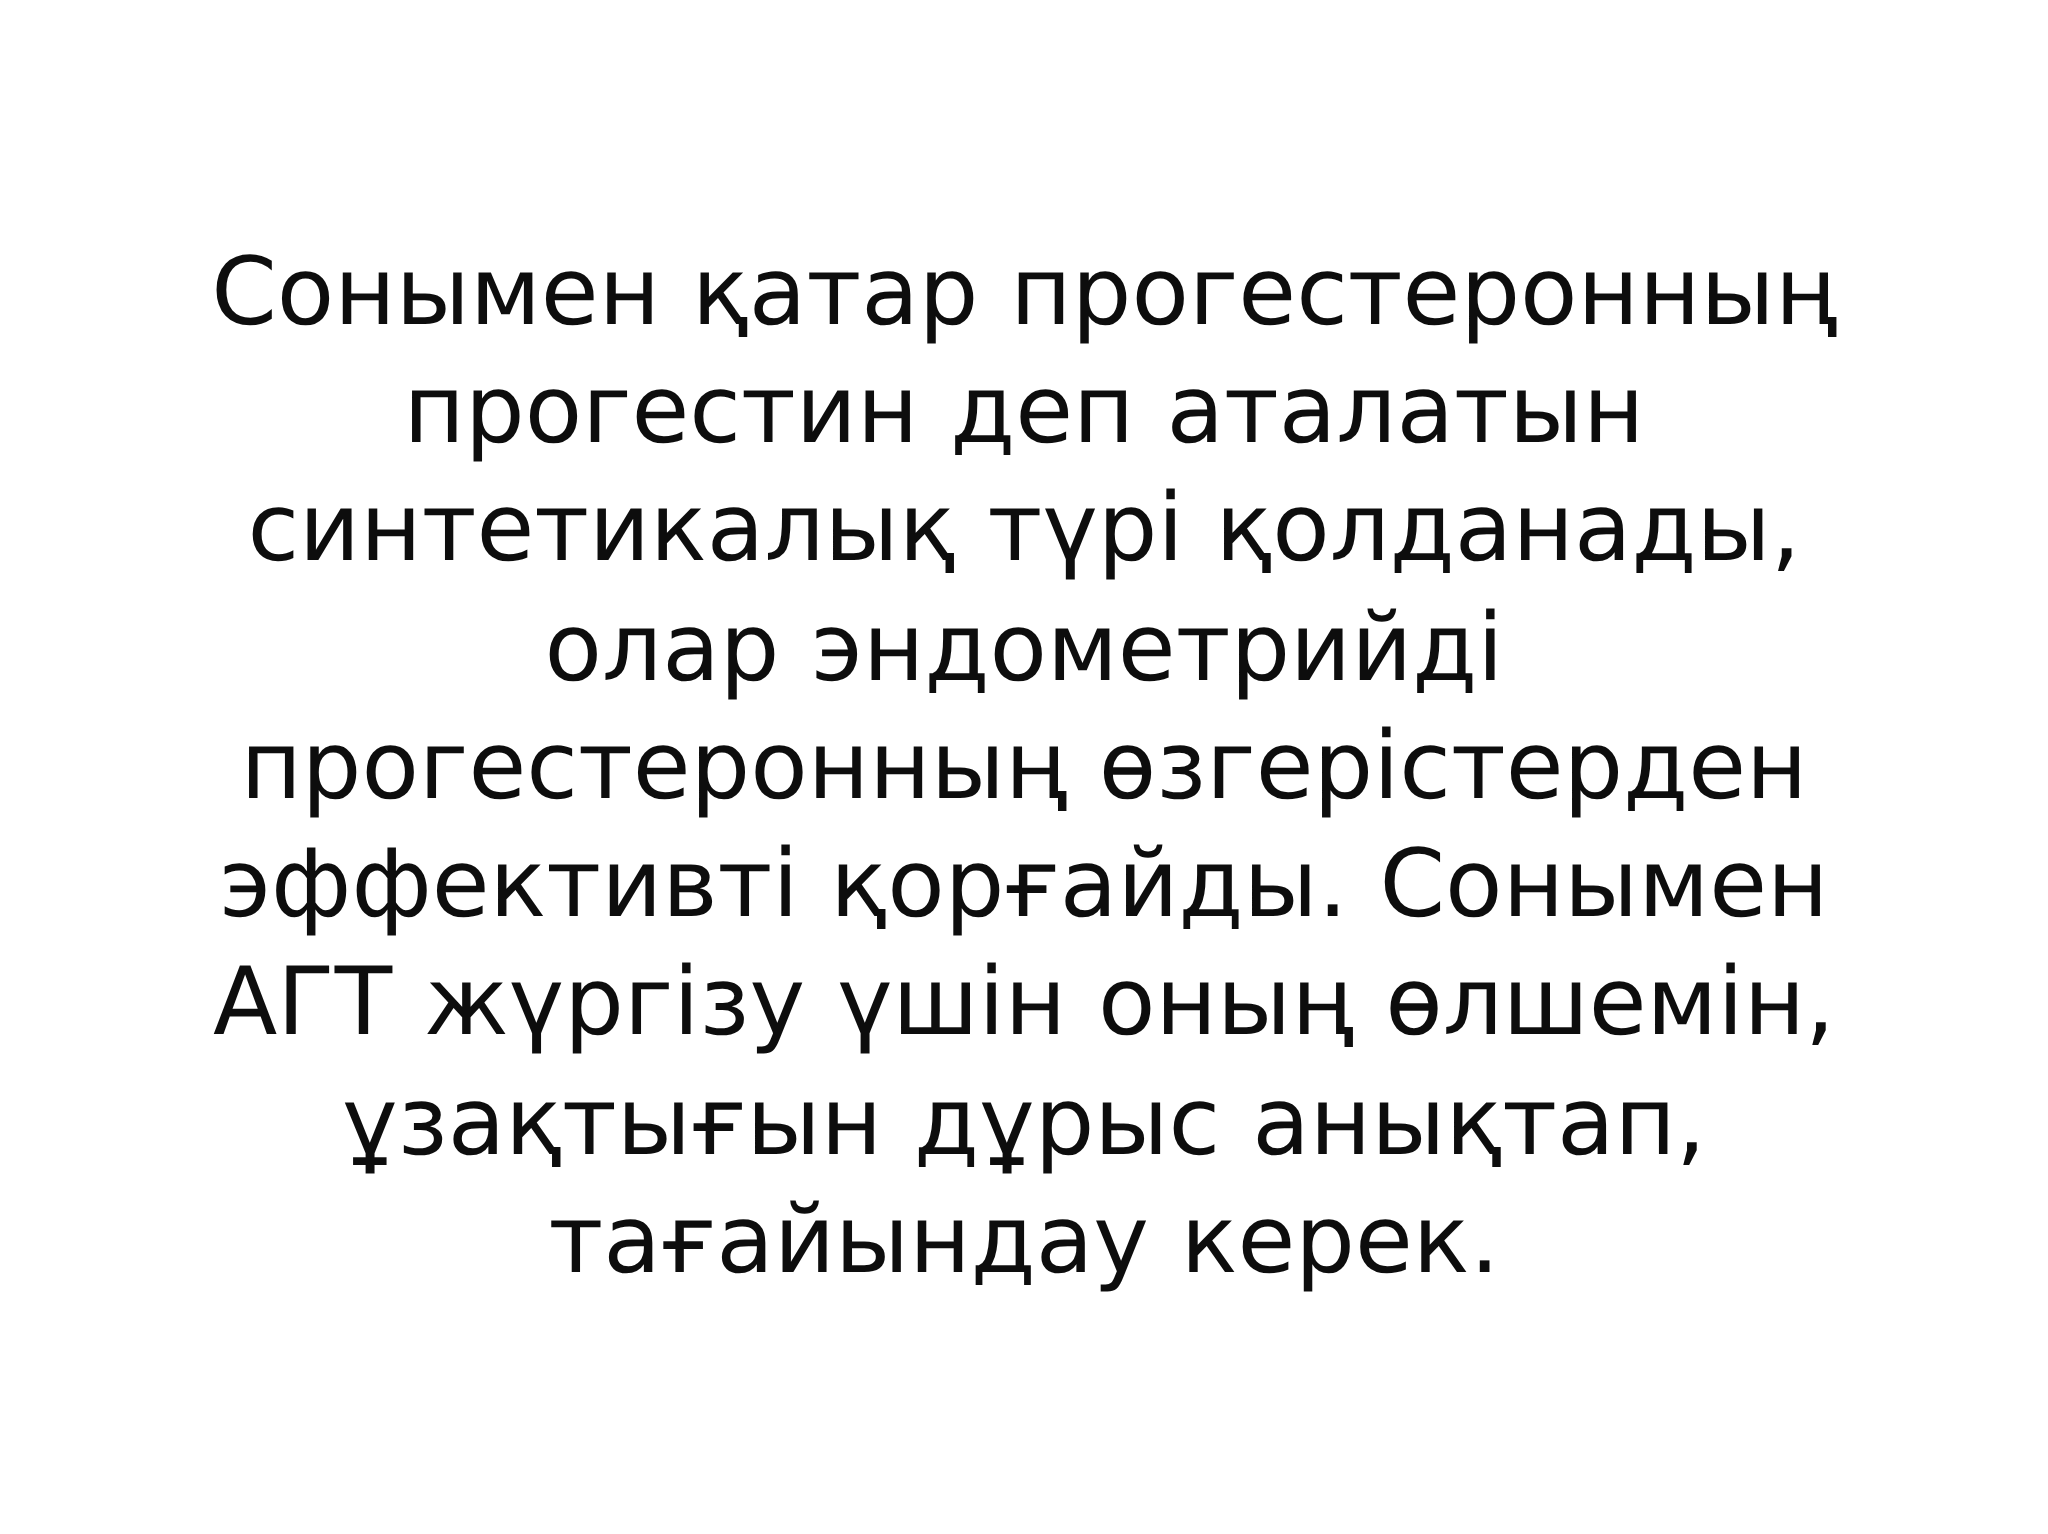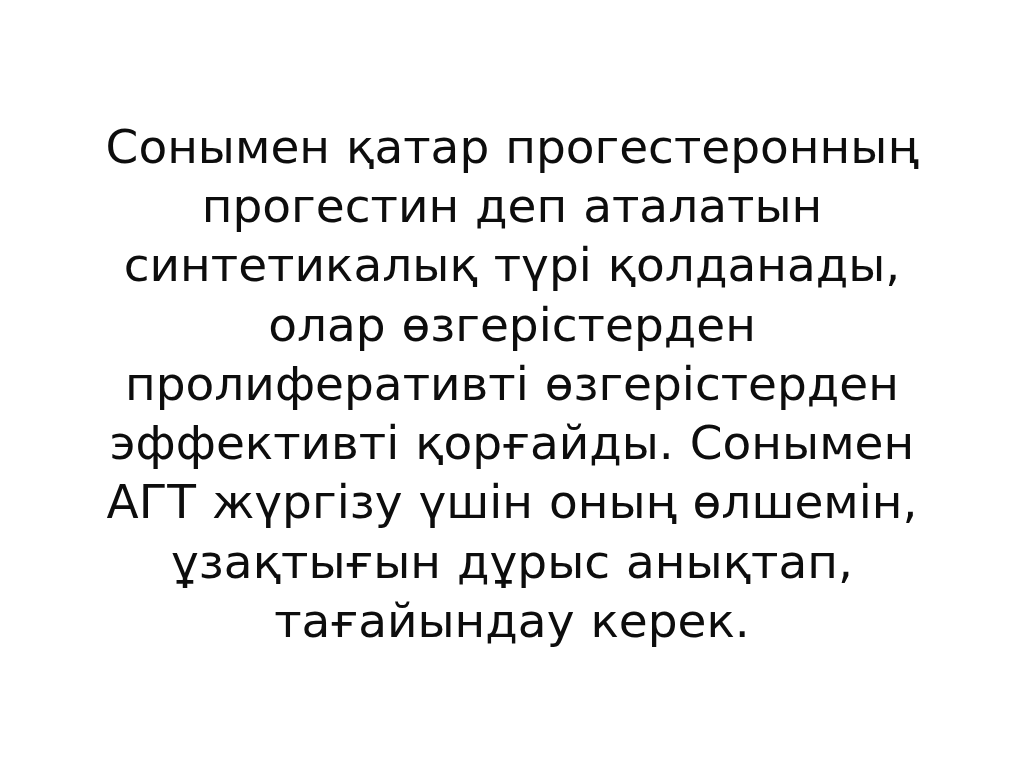--- a/index.html
+++ b/index.html
@@ -37,15 +37,15 @@
     word-spacing: 1px;
     margin: 0;
     text-align: center;
   }
 </style>
 </head>
 <body>
 
 <div class="slide">
   <div class="slide-body">
-    <p class="slide-text">Сонымен қатар прогестеронның прогестин деп аталатын синтетикалық түрі қолданады, олар өзгерістерден пролиферативті өзгерістерден эффективті қорғайды. Сонымен АГТ жүргізу үшін оның өлшемін, ұзақтығын дұрыс анықтап, тағайындау керек.</p>
+    <p class="slide-text">Сонымен қатар прогестеронның прогестин деп аталатын синтетикалық түрі қолданады, олар эндометрийді прогестеронның өзгерістерден эффективті қорғайды. Сонымен АГТ жүргізу үшін оның өлшемін, ұзақтығын дұрыс анықтап, тағайындау керек.</p>
   </div>
 </div>
 
 </body></html>

